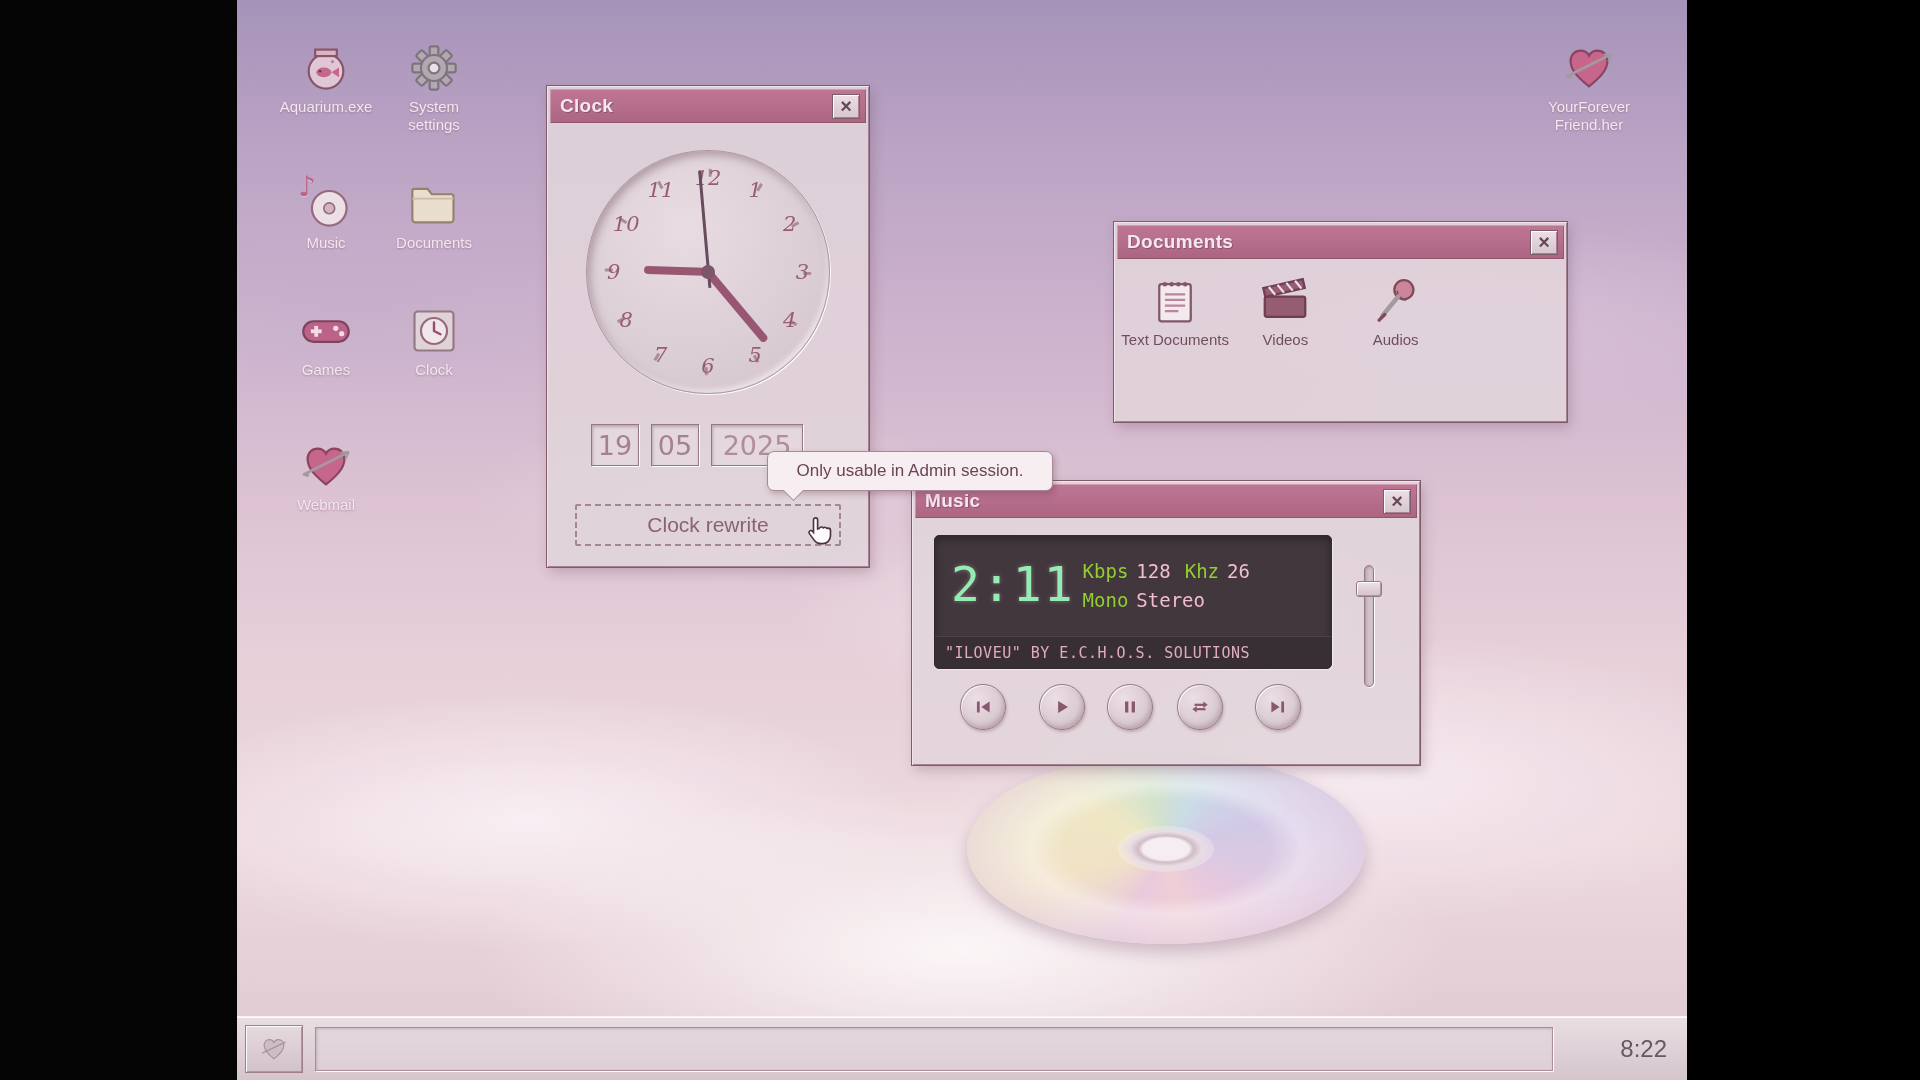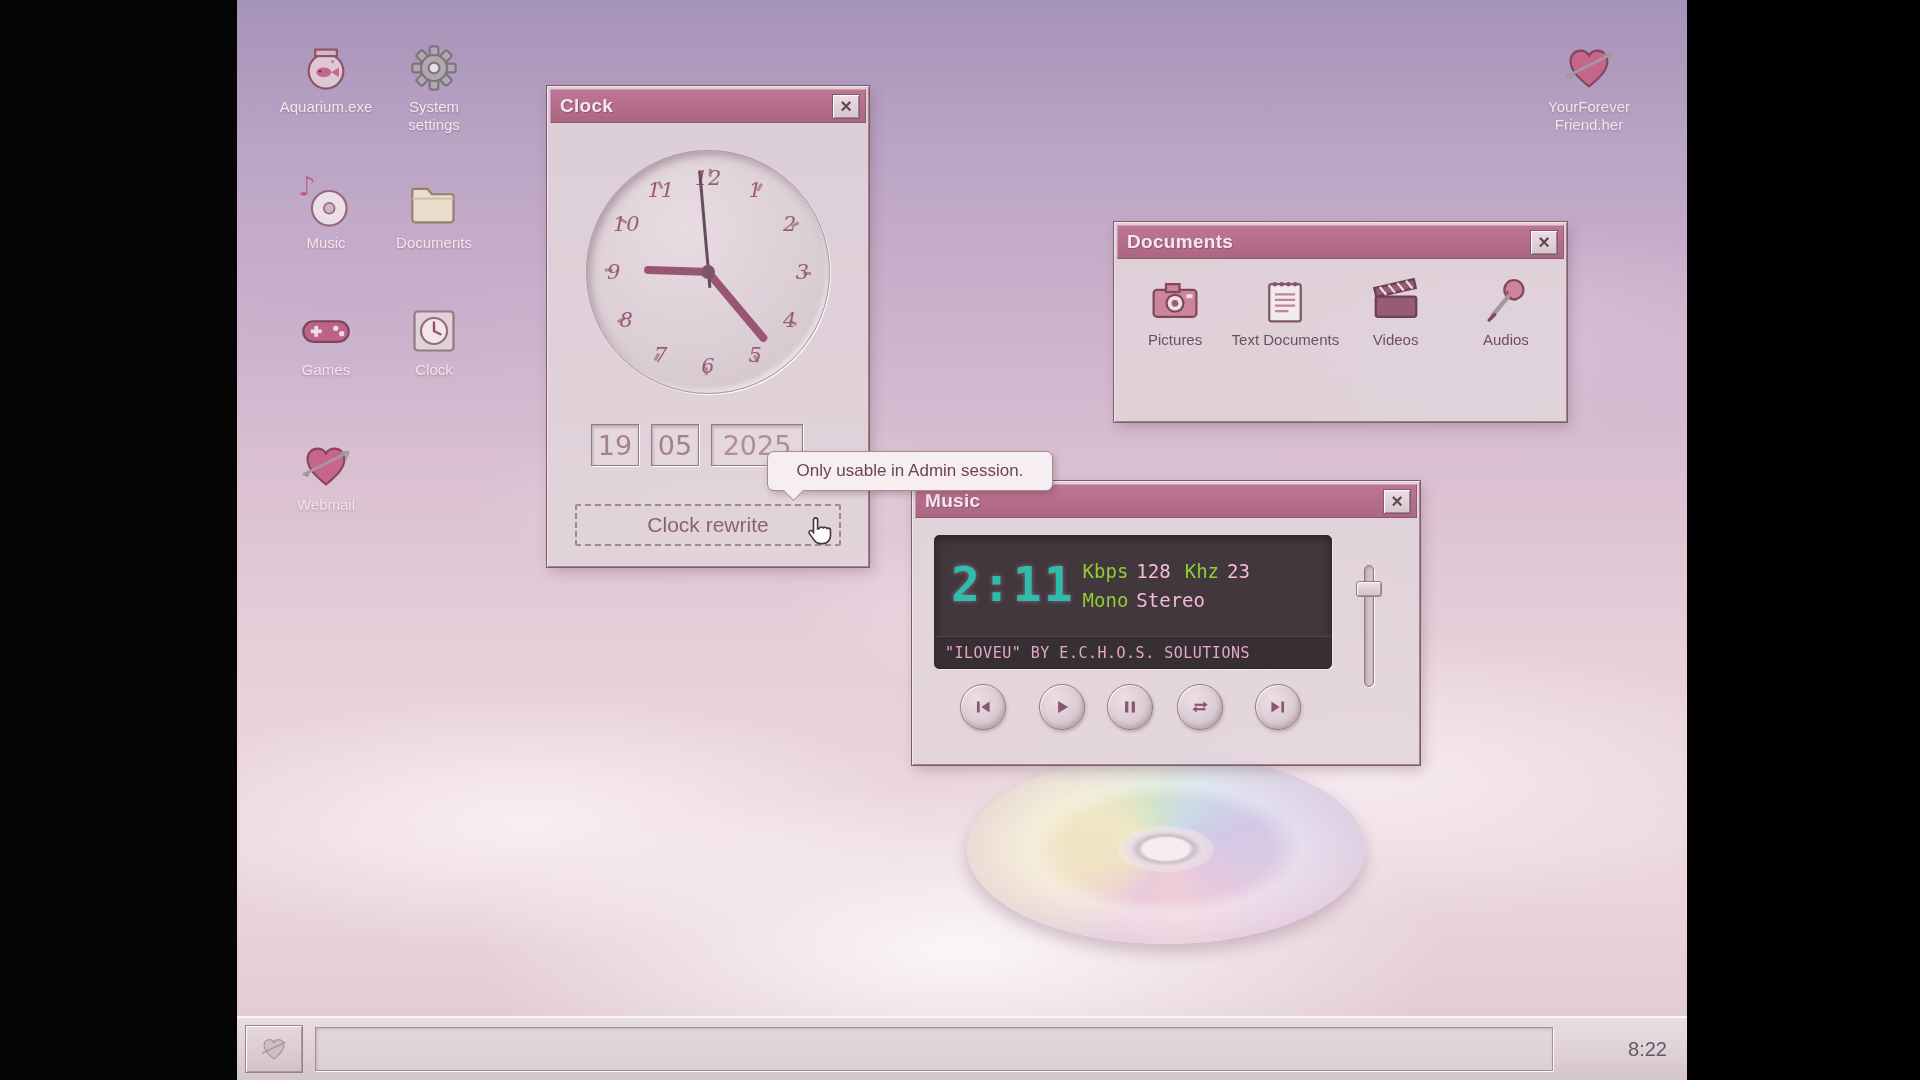--- a/index.html
+++ b/index.html
@@ -97,22 +97,22 @@
   .doc-item .ic { width:54px; height:54px; margin:0 auto; }
   .doc-item .ic svg { width:100%; height:100%; display:block; }
   .doc-item .lbl { margin-top:3px; font-size:15px; color:#5f3a4c; line-height:1.25; }
 
   
   #music-win { left:675px; top:481px; width:508px; height:284px; z-index:10; }
   .lcd { position:absolute; left:22px; top:54px; width:398px; height:134px; background:#2a2026;
          border-radius:5px; border:1px solid #191117; overflow:hidden;
          box-shadow: inset 0 3px 8px rgba(0,0,0,.65), 1px 1px 0 rgba(255,255,255,.55); }
   .lcd-main { display:flex; }
-  .lcd-time { font-family:"DejaVu Sans Mono", monospace; font-size:48px; font-weight:bold;
-              color:#14b8a6; padding:20px 8px 0 16px; letter-spacing:2px;
+  .lcd-time { font-family:"DejaVu Sans Mono", monospace; font-size:48px; font-weight:normal;
+              color:#86efac; padding:20px 8px 0 16px; letter-spacing:2px;
               text-shadow:0 0 5px rgba(240,170,200,.45); }
   .lcd-stats { padding-top:24px; font-family:"DejaVu Sans Mono", monospace; font-size:19px; }
   .lcd-stats .row2 { margin-top:7px; }
   .dim    { color:#84cc16; margin-right:8px;margin-top:8px; }
   .bright { color:#f5b8d2; font-weight:normal; margin-right:14px; }
   .lcd-track { position:absolute; left:0; right:0; bottom:0; height:32px; background:#1f171c;
                border-top:1px solid #3a2c33; color:#e2a2bf; font-family:"DejaVu Sans Mono", monospace;
                font-size:15px; display:flex; align-items:center; padding-left:10px; letter-spacing:.5px; }
   .vol-track { position:absolute; left:452px; top:84px; width:10px; height:122px; border-radius:5px;
                background:rgba(205,188,196,.9); border:1px solid #8a6a76;
@@ -143,21 +143,21 @@
              background:linear-gradient(#eadfe3,#d2c2ca); border-top:1px solid #fbf5f7;
              box-shadow: inset 0 1px 0 #fff; }
   .start-btn { position:absolute; left:8px; top:8px; width:58px; height:48px;
                background:linear-gradient(#e6d9de,#cfbfc7); border:1px solid #93737f;
                box-shadow: inset 1px 1px 0 #fff, inset -1px -1px 0 #a88c97; cursor:pointer;
                display:flex; align-items:center; justify-content:center; }
   .tray { position:absolute; left:78px; top:10px; right:134px; height:44px;
           background:rgba(224,212,218,.6); border:1px solid #a2828e;
           box-shadow: inset 1px 1px 3px rgba(120,90,105,.35), 1px 1px 0 #fff; }
   .tb-clock { position:absolute; right:20px; top:0; height:64px; display:flex; align-items:center;
-              font-size:20px; color:#544651; }
+              font-size:24px; color:#544651; }
 
   
   .cursor { position:absolute; left:568px; top:516px; width:30px; height:32px; z-index:60; pointer-events:none; }
 </style>
 </head>
 <body>
 
 <div class="stage">
   <div class="desktop">
 
@@ -295,32 +295,20 @@
       </div>
       <button class="rewrite-btn">Clock rewrite</button>
     </div>
 
     <div class="win" id="docs-win">
       <div class="titlebar">
         <span class="tb-title">Documents</span>
         <div class="close-btn">×</div>
       </div>
       <div class="docs-row">
-        <div class="doc-item">
-          <div class="ic">
-            <svg viewBox="0 0 48 48">
-                <rect x="5" y="14" width="38" height="24" rx="3" fill="#c9798f" stroke="#73344c" stroke-width="2"></rect>
-                <rect x="16" y="9" width="12" height="7" fill="#c9798f" stroke="#73344c" stroke-width="2"></rect>
-                <circle cx="24" cy="26" r="7.5" fill="#f0dfe6" stroke="#73344c" stroke-width="2"></circle>
-                <circle cx="24" cy="26" r="3" fill="#8a4a62"></circle>
-                <rect x="34" y="18" width="5.5" height="3.5" fill="#f0dfe6"></rect>
-              </svg>
-          </div>
-          <div class="lbl">Pictures</div>
-        </div>
         <div class="doc-item">
           <div class="ic">
             <svg viewBox="0 0 48 48">
                 <rect x="10" y="9" width="28" height="33" rx="2" fill="#f4ecef" stroke="#73445a" stroke-width="2"></rect>
                 <circle cx="15" cy="9" r="2" fill="#73445a"></circle>
                 <circle cx="21" cy="9" r="2" fill="#73445a"></circle>
                 <circle cx="27" cy="9" r="2" fill="#73445a"></circle>
                 <circle cx="33" cy="9" r="2" fill="#73445a"></circle>
                 <path d="M15 18 h18 M15 23 h18 M15 28 h18 M15 33 h12" stroke="#b57a92" stroke-width="2"></path>
               </svg>
@@ -357,21 +345,21 @@
     <div class="win" id="music-win">
       <div class="titlebar">
         <span class="tb-title">Music</span>
         <div class="close-btn">×</div>
       </div>
       <div class="lcd">
         <div class="lcd-main">
           <div class="lcd-time">2:11</div>
           <div class="lcd-stats">
             <div class="row1">
-              <span class="dim">Kbps</span><span class="bright">128</span><span class="dim">Khz</span><span class="bright">23</span>
+              <span class="dim">Kbps</span><span class="bright">128</span><span class="dim">Khz</span><span class="bright">26</span>
             </div>
             <div class="row2">
               <span class="dim">Mono</span><span class="bright">Stereo</span>
             </div>
           </div>
         </div>
         <div class="lcd-track">"ILOVEU" BY E.C.H.O.S. SOLUTIONS</div>
       </div>
       <div class="vol-track"></div>
       <div class="vol-handle"></div>

